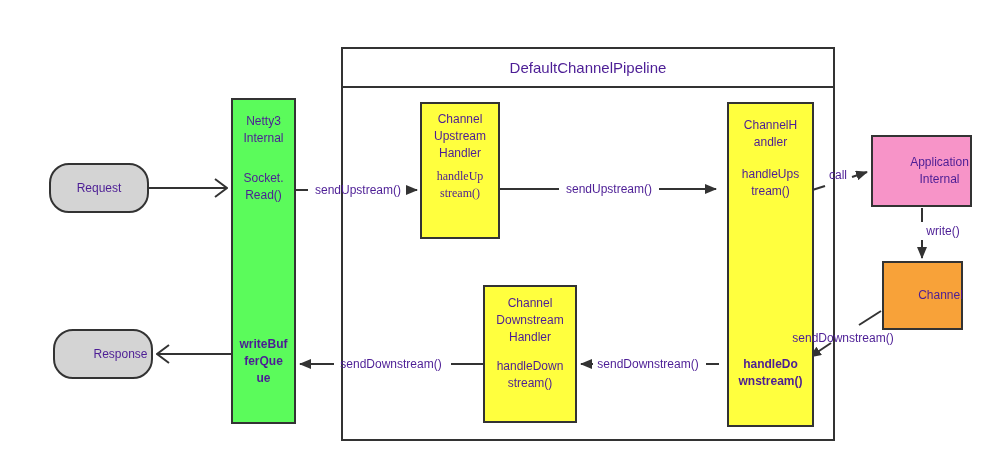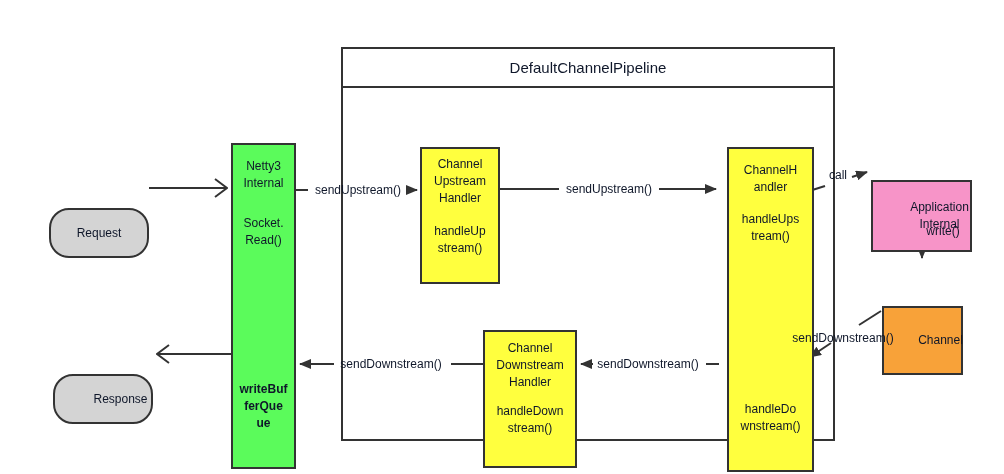--- a/index.html
+++ b/index.html
@@ -1,21 +1,21 @@
 <!DOCTYPE html>
 <html><head>
 <meta charset="utf-8">
 <style>
   html,body { margin:0; padding:0; background:#ffffff; }
   .canvas {
     position:relative; width:1004px; height:474px;
     font-family:"Liberation Sans", sans-serif;
-    color:#0f172a; overflow:hidden; background:#ffffff;
+    color:#4c1d95; overflow:hidden; background:#ffffff;
   }
-  .node { position:absolute; box-sizing:border-box; border:2px solid #333333;margin-top:45px; }
+  .node { position:absolute; box-sizing:border-box; border:2px solid #333333; }
   .pill { border-radius:20px; display:flex; align-items:center; justify-content:center; font-size:12px; }
   .centered { display:flex; align-items:center; justify-content:center; text-align:center; font-size:12px; white-space:pre-line; line-height:17px;padding-left:36px; }
   .block { position:absolute; left:0; right:0; text-align:center; font-size:12px; line-height:17px; white-space:pre-line; }
   .pipeline { position:absolute; box-sizing:border-box; border:2px solid #333333; background:transparent; }
   .pipeline-header {
     position:absolute; left:0; right:0; top:0; height:37px;
     border-bottom:2px solid #333333;
     display:flex; align-items:center; justify-content:center;
     font-size:15px;
   }
@@ -85,30 +85,30 @@
 Read()</div>
     <div class="block" style="top:236px;font-weight:bold;">writeBuf
 ferQue
 ue</div>
   </div>
 
   <div class="node" style="left: 420px; top: 102px; width: 80px; height: 137px; background-color: rgb(255, 255, 62);">
     <div class="block" style="top:7px;">Channel
 Upstream
 Handler</div>
-    <div class="block" style="top:74px;">handleUp
+    <div class="block" style="top:64px;font-family:Liberation Serif, serif;">handleUp
 stream()</div>
   </div>
 
   <div class="node" style="left: 727px; top: 102px; width: 87px; height: 325px; background-color: rgb(255, 255, 62);">
     <div class="block" style="top:13px;">ChannelH
 andler</div>
     <div class="block" style="top:62px;">handleUps
 tream()</div>
-    <div class="block" style="top:252px;">handleDo
+    <div class="block" style="top:252px;font-weight:bold;">handleDo
 wnstream()</div>
   </div>
 
   <div class="node" style="left: 483px; top: 285px; width: 94px; height: 138px; background-color: rgb(255, 255, 62);">
     <div class="block" style="top:8px;">Channel
 Downstream
 Handler</div>
     <div class="block" style="top:71px;">handleDown
 stream()</div>
   </div>

